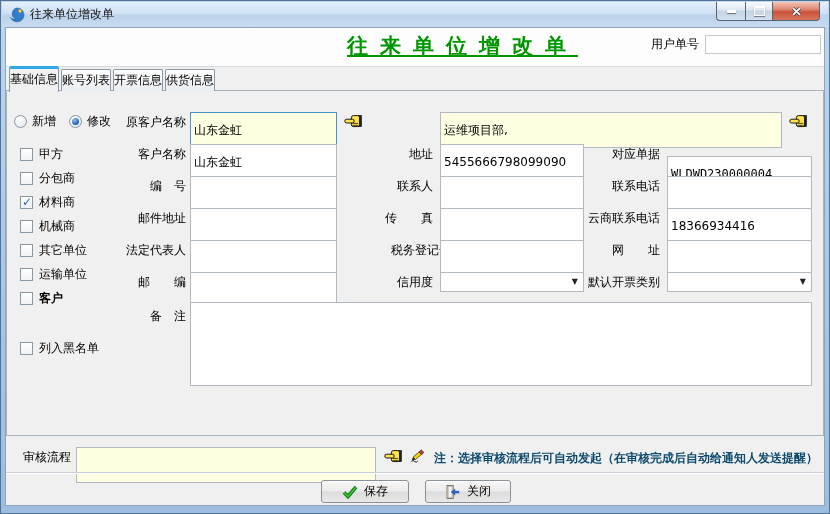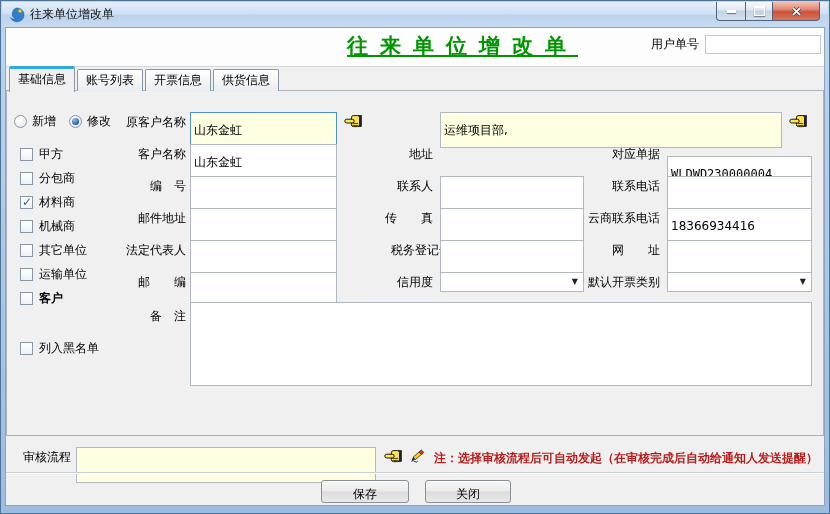--- a/index.html
+++ b/index.html
@@ -30,21 +30,21 @@
     border:1px solid #8fa4b8;box-sizing:border-box;}
   .header-panel{position:absolute;left:0;top:0;right:0;height:38px;background:#fdfdfd;
     border-bottom:1px solid #d5d9de;}
   .form-title{position:absolute;left:0;right:0;top:4px;text-align:center;text-indent:95px;
     font-size:21px;font-weight:bold;letter-spacing:12px;color:#009600;
     text-decoration:underline;white-space:nowrap;}
   .userno{position:absolute;right:3px;top:7px;display:flex;align-items:center;gap:6px;}
   .userno input{width:116px;height:19px;border:1px solid #c3c9cf;background:#fff;padding:0 3px;box-sizing:border-box;font-size:12px;}
   
   .tabs{position:absolute;left:3px;top:39px;height:24px;display:flex;align-items:flex-end;gap:2px;z-index:3;}
-  .tab{height:21px;line-height:20px;padding:0 8px;border:1px solid #8a98a5;border-bottom:none;
+  .tab{height:21px;line-height:20px;padding:0 0;border:1px solid #8a98a5;border-bottom:none;
     border-radius:2px 2px 0 0;background:linear-gradient(180deg,#ffffff,#e9edf1);cursor:default;}
   .tab.active{height:23px;line-height:21px;margin-bottom:-1px;background:#f0f0f0;
     border-top:3px solid #2fa8e8;z-index:4;}
   .panel{position:absolute;left:0;right:0;top:62px;height:346px;border:1px solid #aab4bd;box-sizing:border-box;}
   
   .lbl{position:absolute;height:20px;line-height:20px;text-align:right;white-space:pre;}
   .txt{position:absolute;height:36px;border:1px solid #b2b8c0;background:#fff;padding:1px 3px;
     box-sizing:border-box;font-family:"DejaVu Sans","Liberation Sans",sans-serif;font-size:12px;color:#000;}
   .txt.yellow{background:#ffffe1;}
   .txt.focus{border-color:#4d90d0;}
@@ -58,25 +58,25 @@
   .radio{width:13px;height:13px;border:1px solid #8595a5;border-radius:50%;
     background:radial-gradient(circle at 35% 30%,#ffffff,#dfe5ea);display:flex;align-items:center;justify-content:center;box-sizing:border-box;}
   .radio.on::after{content:"";width:7px;height:7px;border-radius:50%;
     background:radial-gradient(circle at 35% 30%,#8fc3ef,#1d5fae 70%);}
   .chk-item{position:absolute;display:flex;align-items:center;gap:6px;}
   .chk{width:13px;height:13px;border:1px solid #8a97a5;background:linear-gradient(180deg,#fff,#eef2f6);
     box-sizing:border-box;position:relative;}
   .chk.on::after{content:"✓";position:absolute;left:1px;top:-2px;font-size:12px;font-weight:bold;color:#2a5fc0;}
   
   .sep{position:absolute;left:0;right:0;top:444px;border-top:1px solid #c9ced4;border-bottom:1px solid #ffffff;}
-  .note{position:absolute;left:428px;top:422px;color:#b91c1c;font-weight:bold;white-space:nowrap;font-size:12px;}
+  .note{position:absolute;left:428px;top:422px;color:#0c4a6e;font-weight:bold;white-space:nowrap;font-size:12px;}
   .btn{position:absolute;height:23px;border:1px solid #8a9097;border-radius:3px;
     background:linear-gradient(180deg,#f6f6f6 0%,#ececec 48%,#dcdcdc 52%,#e8e8e8 100%);
     box-shadow:inset 0 1px 0 #fff;display:flex;align-items:center;justify-content:center;gap:6px;
-    font-size:12px;box-sizing:border-box;cursor:pointer;flex-direction:column;}
+    font-size:12px;box-sizing:border-box;cursor:pointer;}
 </style>
 </head>
 <body>
 
 <div class="frame">
 
   <div class="titlebar">
     <span style="display:flex;">
       <svg width="16" height="16" viewBox="0 0 16 16">
         <path d="M8 1 C12 1 15 4 15 8 C15 12 11.5 14.8 8 14.8 C5 14.8 2.5 13 1.5 10.5 C3 12 5 12.5 6.8 11.8 C4.5 11 3 9 3.2 6.5 C3.6 3.4 5.5 1 8 1 Z" fill="#2f7fd0" stroke="#1a4f8a" stroke-width="0.5"></path>
@@ -177,20 +177,21 @@
         <rect x="14.2" y="1.6" width="3.2" height="11" fill="#1c2238" stroke="#000" stroke-width="0.6"></rect>
         <rect x="7.4" y="1.6" width="8.2" height="11" rx="2" fill="#ffe34d" stroke="#000" stroke-width="0.9"></rect>
         <rect x="0.8" y="5.2" width="9.4" height="3.8" rx="1.9" fill="#ffe34d" stroke="#000" stroke-width="0.9"></rect>
         <path d="M8.6 9.4 h5.6 M8.6 11.4 h5.6" stroke="#000" stroke-width="0.7" fill="none"></path>
       </svg>
     </span>
 
     <div class="lbl" style="left:40px;top:116px;width:140px;">客户名称</div>
     <input class="txt" style="left: 184px; top: 116px; width: 147px;" value="山东金虹">
     <div class="lbl" style="left:297px;top:116px;width:130px;">地址</div>
+    <input class="txt" style="left: 434px; top: 116px; width: 144px;" value="5455666798099090">
     <div class="lbl" style="left:510px;top:116px;width:144px;">对应单据</div>
     <input class="txt mono" style="left: 661px; top: 128px; width: 145px;" value="WLDWD230000004">
 
     <div class="lbl" style="left:40px;top:148px;width:140px;">编　号</div>
     <input class="txt" style="left: 184px; top: 148px; width: 147px;" value="">
     <div class="lbl" style="left:297px;top:148px;width:130px;">联系人</div>
     <input class="txt" style="left: 434px; top: 148px; width: 144px;" value="">
     <div class="lbl" style="left:510px;top:148px;width:144px;">联系电话</div>
     <input class="txt" style="left: 661px; top: 148px; width: 145px;" value="">
 

